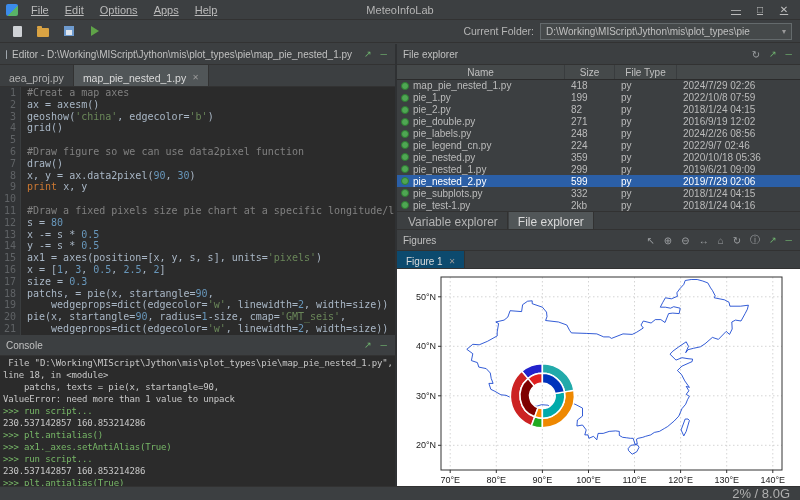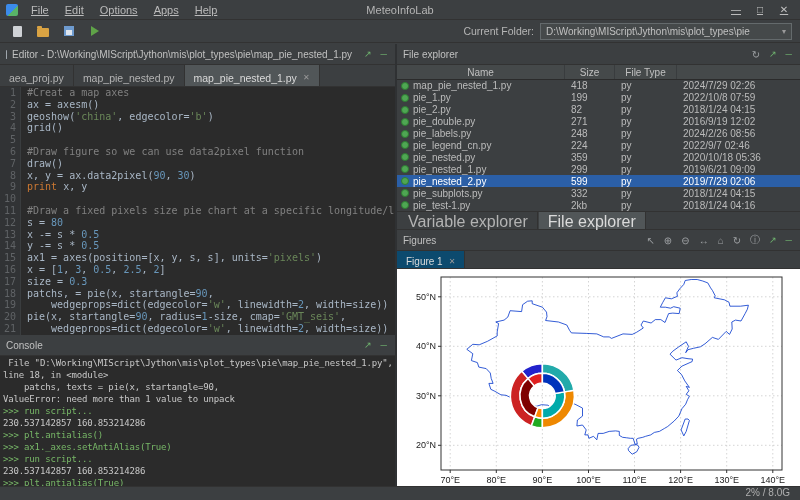--- a/index.html
+++ b/index.html
@@ -59,29 +59,29 @@
   #file-panel { height:167px; flex:none; display:flex; flex-direction:column; min-height:0; }
   #file-grid-header { display:grid; grid-template-columns:168px 50px 62px 1fr; background:#45494a; border-bottom:1px solid #2b2b2b; font-size:10px; height:15px; flex:none; color:#c0c0c0; }
   .fh-cell { display:flex; align-items:center; justify-content:center; border-right:1px solid #393c3e; overflow:hidden; }
   #file-rows { flex:1; background:#3c3f41; display:flex; flex-direction:column; overflow:hidden; }
   .frow { flex:1; display:grid; grid-template-columns:168px 50px 62px 1fr; align-items:center; font-size:10px; color:#bbbbbb; }
   .frow.selected { background:#2b5fa7; color:#ffffff; }
   .fcell { padding:0 6px; white-space:nowrap; overflow:hidden; }
   .fname { display:flex; align-items:center; gap:4px; padding-left:4px; }
   .py-icon { width:8px; height:8px; border-radius:50%; background:#4fa653; border:1px solid #2e7d32; flex:none; display:inline-block; }
   #explorer-tabs { height:19px; flex:none; background:#3c3f41; border-top:1px solid #323232; border-bottom:1px solid #323232; display:flex; align-items:stretch; gap:1px; padding-left:2px; }
-  .xtab { font-size:16px; padding:3px 9px 0; color:#b3b3b3; background:#3c3f41; border-right:1px solid #323232; display:flex; gap:4px; align-items:center; }
+  .xtab { font-size:12px; padding:3px 9px 0; color:#b3b3b3; background:#3c3f41; border-right:1px solid #323232; display:flex; gap:4px; align-items:center; }
   .xtab.active { background:#515658; color:#dadada; }
   
   #figures-panel { flex:1; display:flex; flex-direction:column; min-height:0; }
   #figure-tabrow { height:18px; flex:none; background:#3c3f41; display:flex; align-items:stretch; border-bottom:1px solid #323232; }
   .ftab { padding:3px 9px 0; font-size:10px; color:#dadada; background:#0c4a6e; border-right:1px solid #323232; display:flex; gap:6px; align-items:center; }
   #figure-canvas { flex:1; background:#ffffff; overflow:hidden; }
   
-  #status-bar { position:absolute; bottom:0; left:0; right:0; height:14px; background:#3c3f41; border-top:1px solid #323232; display:flex; align-items:flex-start; justify-content:flex-end; padding:0 10px; font-size:10px; color:#b0b0b0; }
+  #status-bar { position:absolute; bottom:0; left:0; right:0; height:14px; background:#3c3f41; border-top:1px solid #323232; display:flex; align-items:center; justify-content:flex-end; padding:0 10px; font-size:13px; color:#b0b0b0; }
 </style>
 </head>
 <body>
 
 <div id="menubar">
   <span class="logo"></span>
   <div id="menu-items">
       <span class="menu-item">File</span>
       <span class="menu-item">Edit</span>
       <span class="menu-item">Options</span>
@@ -125,23 +125,20 @@
       <div class="panel-header">
         <span class="icon-page small"></span>
         <span>Editor - D:\Working\MIScript\Jython\mis\plot_types\pie\map_pie_nested_1.py</span>
         <span class="spacer"></span>
         <span class="ph-icon">↗</span>
         <span class="ph-icon">─</span>
       </div>
       <div id="editor-tabs">
           <div class="etab">
             <span>aea_proj.py</span>
-          </div>
-          <div class="etab">
-            <span>map_pie_nested.py</span>
           </div>
           <div class="etab active">
             <span>map_pie_nested_1.py</span>
             <span class="tab-close">✕</span>
           </div>
         </div>
       <div id="code-area">
           <div class="code-line"><span class="ln">1</span><span><span class="tok-com">#Creat a map axes</span></span></div>
           <div class="code-line"><span class="ln">2</span><span>ax = axesm()</span></div>
           <div class="code-line"><span class="ln">3</span><span>geoshow(<span class="tok-str">'china'</span>, edgecolor=<span class="tok-str">'b'</span>)</span></div>

